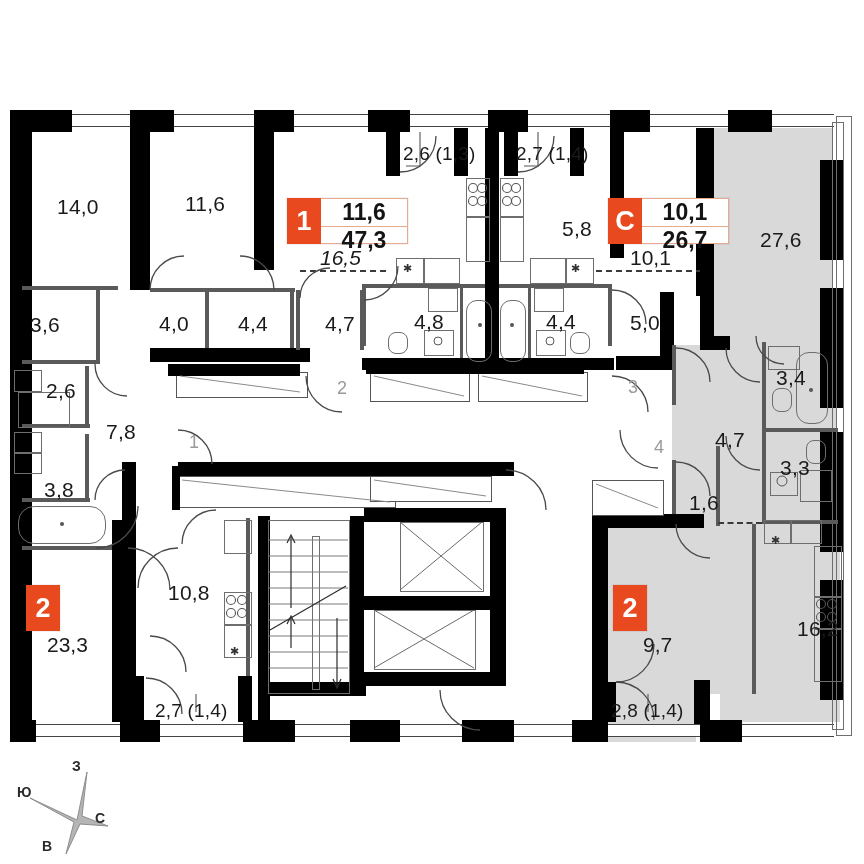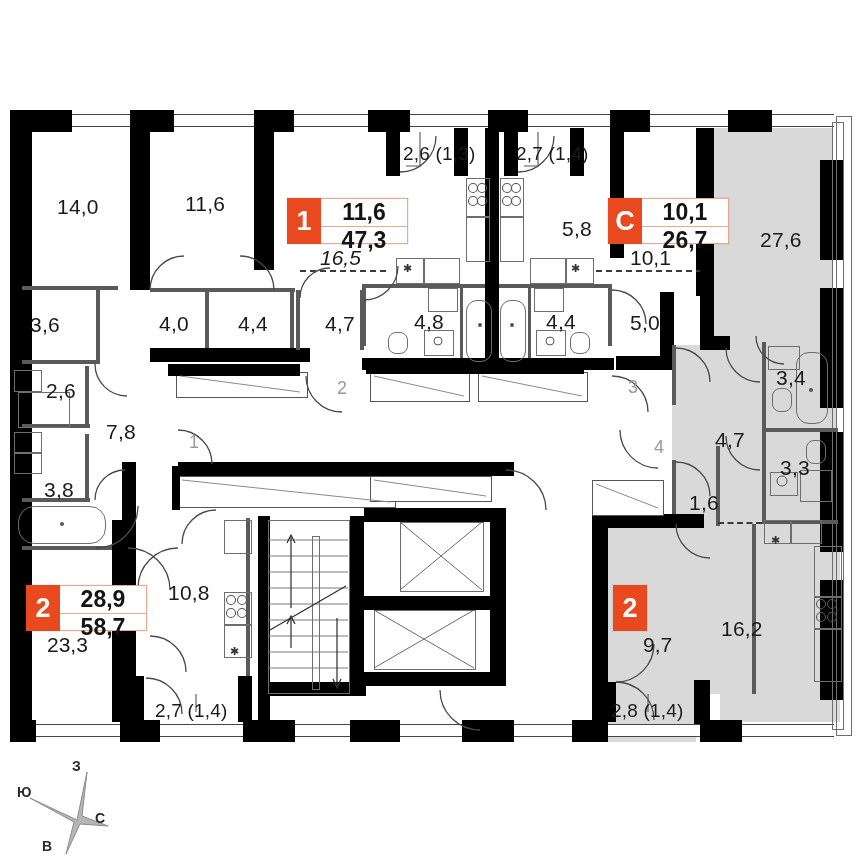--- a/index.html
+++ b/index.html
@@ -358,21 +358,21 @@
     <div class="lbl" style="left:46px;top:379px;">2,6</div>
     <div class="lbl" style="left:106px;top:420px;">7,8</div>
     <div class="lbl" style="left:44px;top:478px;">3,8</div>
     <div class="lbl" style="left:168px;top:581px;">10,8</div>
     <div class="lbl" style="left:534px;top:217px;margin-left:28px;">5,8</div>
     <div class="lbl" style="left:760px;top:228px;">27,6</div>
     <div class="lbl" style="left:776px;top:366px;">3,4</div>
     <div class="lbl" style="left:780px;top:456px;">3,3</div>
     <div class="lbl" style="left:715px;top:428px;">4,7</div>
     <div class="lbl" style="left:689px;top:491px;">1,6</div>
-    <div class="lbl" style="left:721px;top:617px;">16,2</div>
+    <div class="lbl" style="left:797px;top:617px;">16,2</div>
     <div class="lbl sm" style="left:403px;top:143px;">2,6 (1,3)</div>
     <div class="lbl sm" style="left:516px;top:143px;">2,7 (1,4)</div>
     <div class="lbl sm" style="left:155px;top:700px;">2,7 (1,4)</div>
     <div class="lbl sm" style="left:611px;top:700px;">2,8 (1,4)</div>
   </div>
 
   <div>
     <div class="corrnum" style="left:189px;top:432px;">1</div>
     <div class="corrnum" style="left:337px;top:378px;">2</div>
     <div class="corrnum" style="left:628px;top:377px;">3</div>
@@ -392,24 +392,20 @@
     <div class="rooms">C</div>
     <div class="nums">
       <div>10,1</div>
       <div>26,7</div>
     </div>
   </div>
   <div class="badge-sub" style="left:630px;top:246px;">10,1</div>
 
   <div class="badge" style="left:26px;top:585px;">
     <div class="rooms">2</div>
-    <div class="nums">
-      <div>28,9</div>
-      <div>58,7</div>
-    </div>
   </div>
   <div class="badge-sub" style="left:47px;top:633px;">23,3</div>
 
   <div class="badge" style="left:613px;top:585px;">
     <div class="rooms">2</div>
   </div>
   <div class="badge-sub" style="left:643px;top:633px;">9,7</div>
 
   <div class="compass" style="left:12px;top:758px;width:130px;height:100px;">
     <svg width="130" height="100" viewBox="0 0 130 100">

